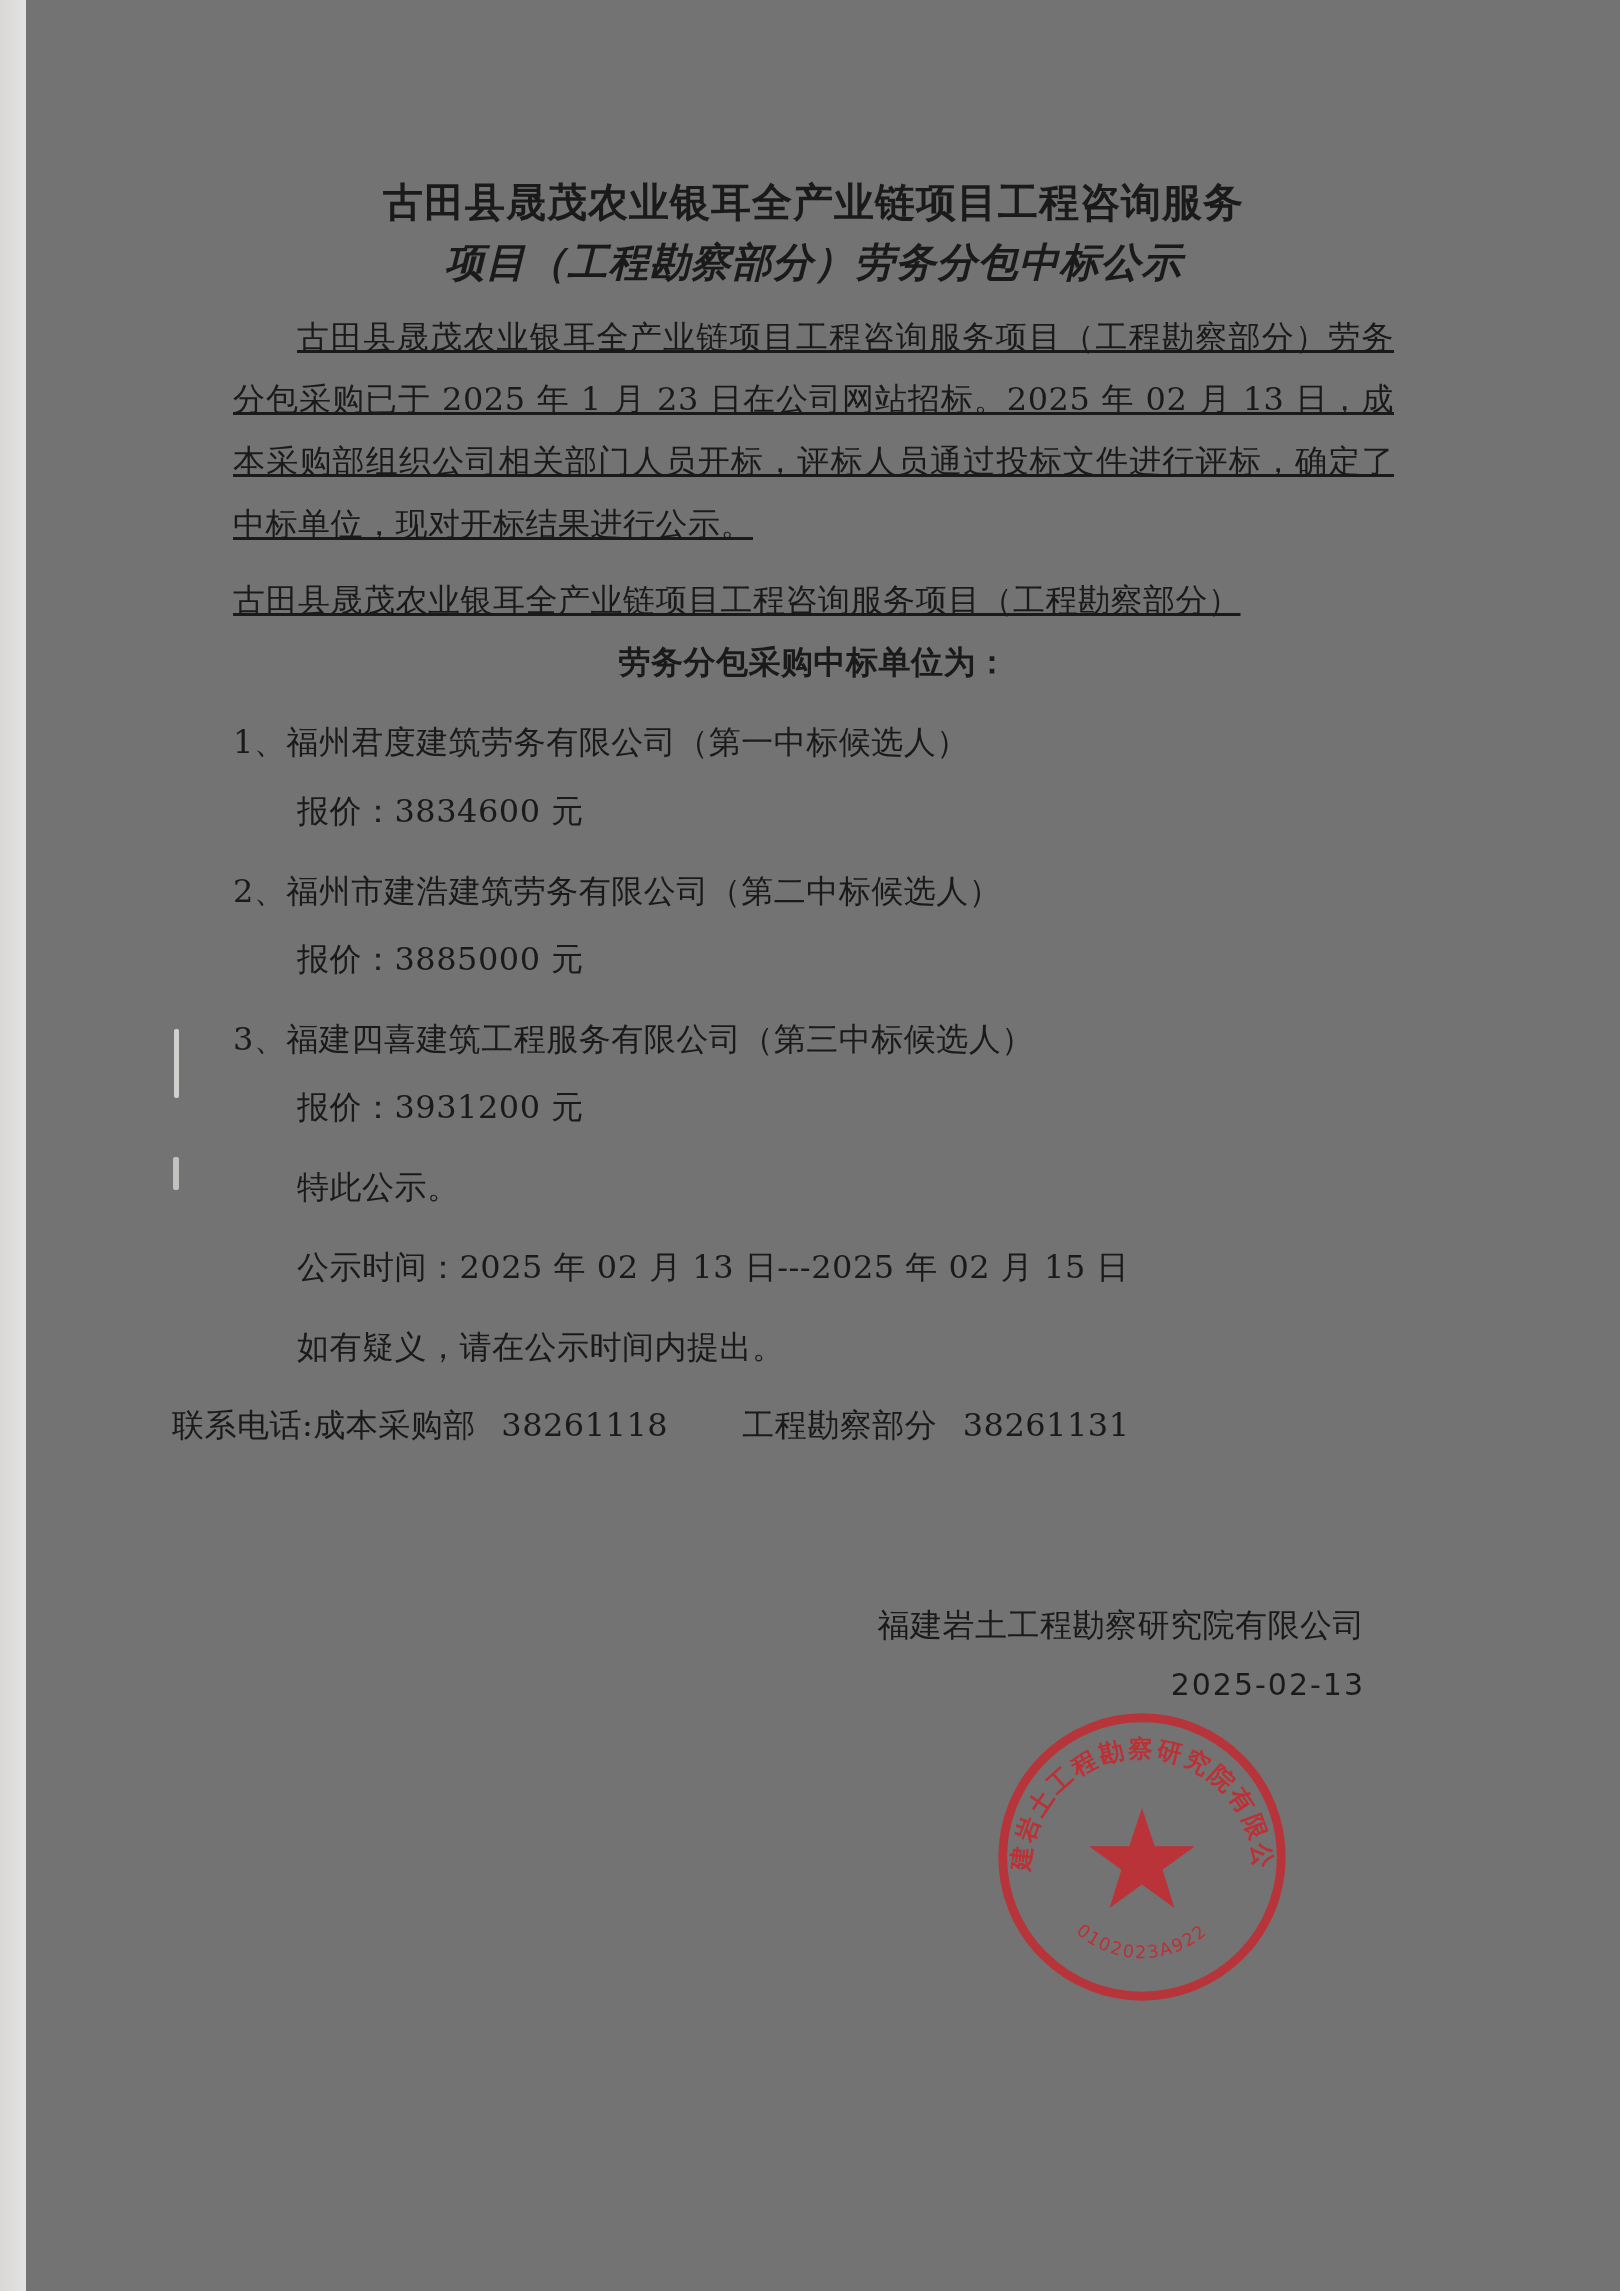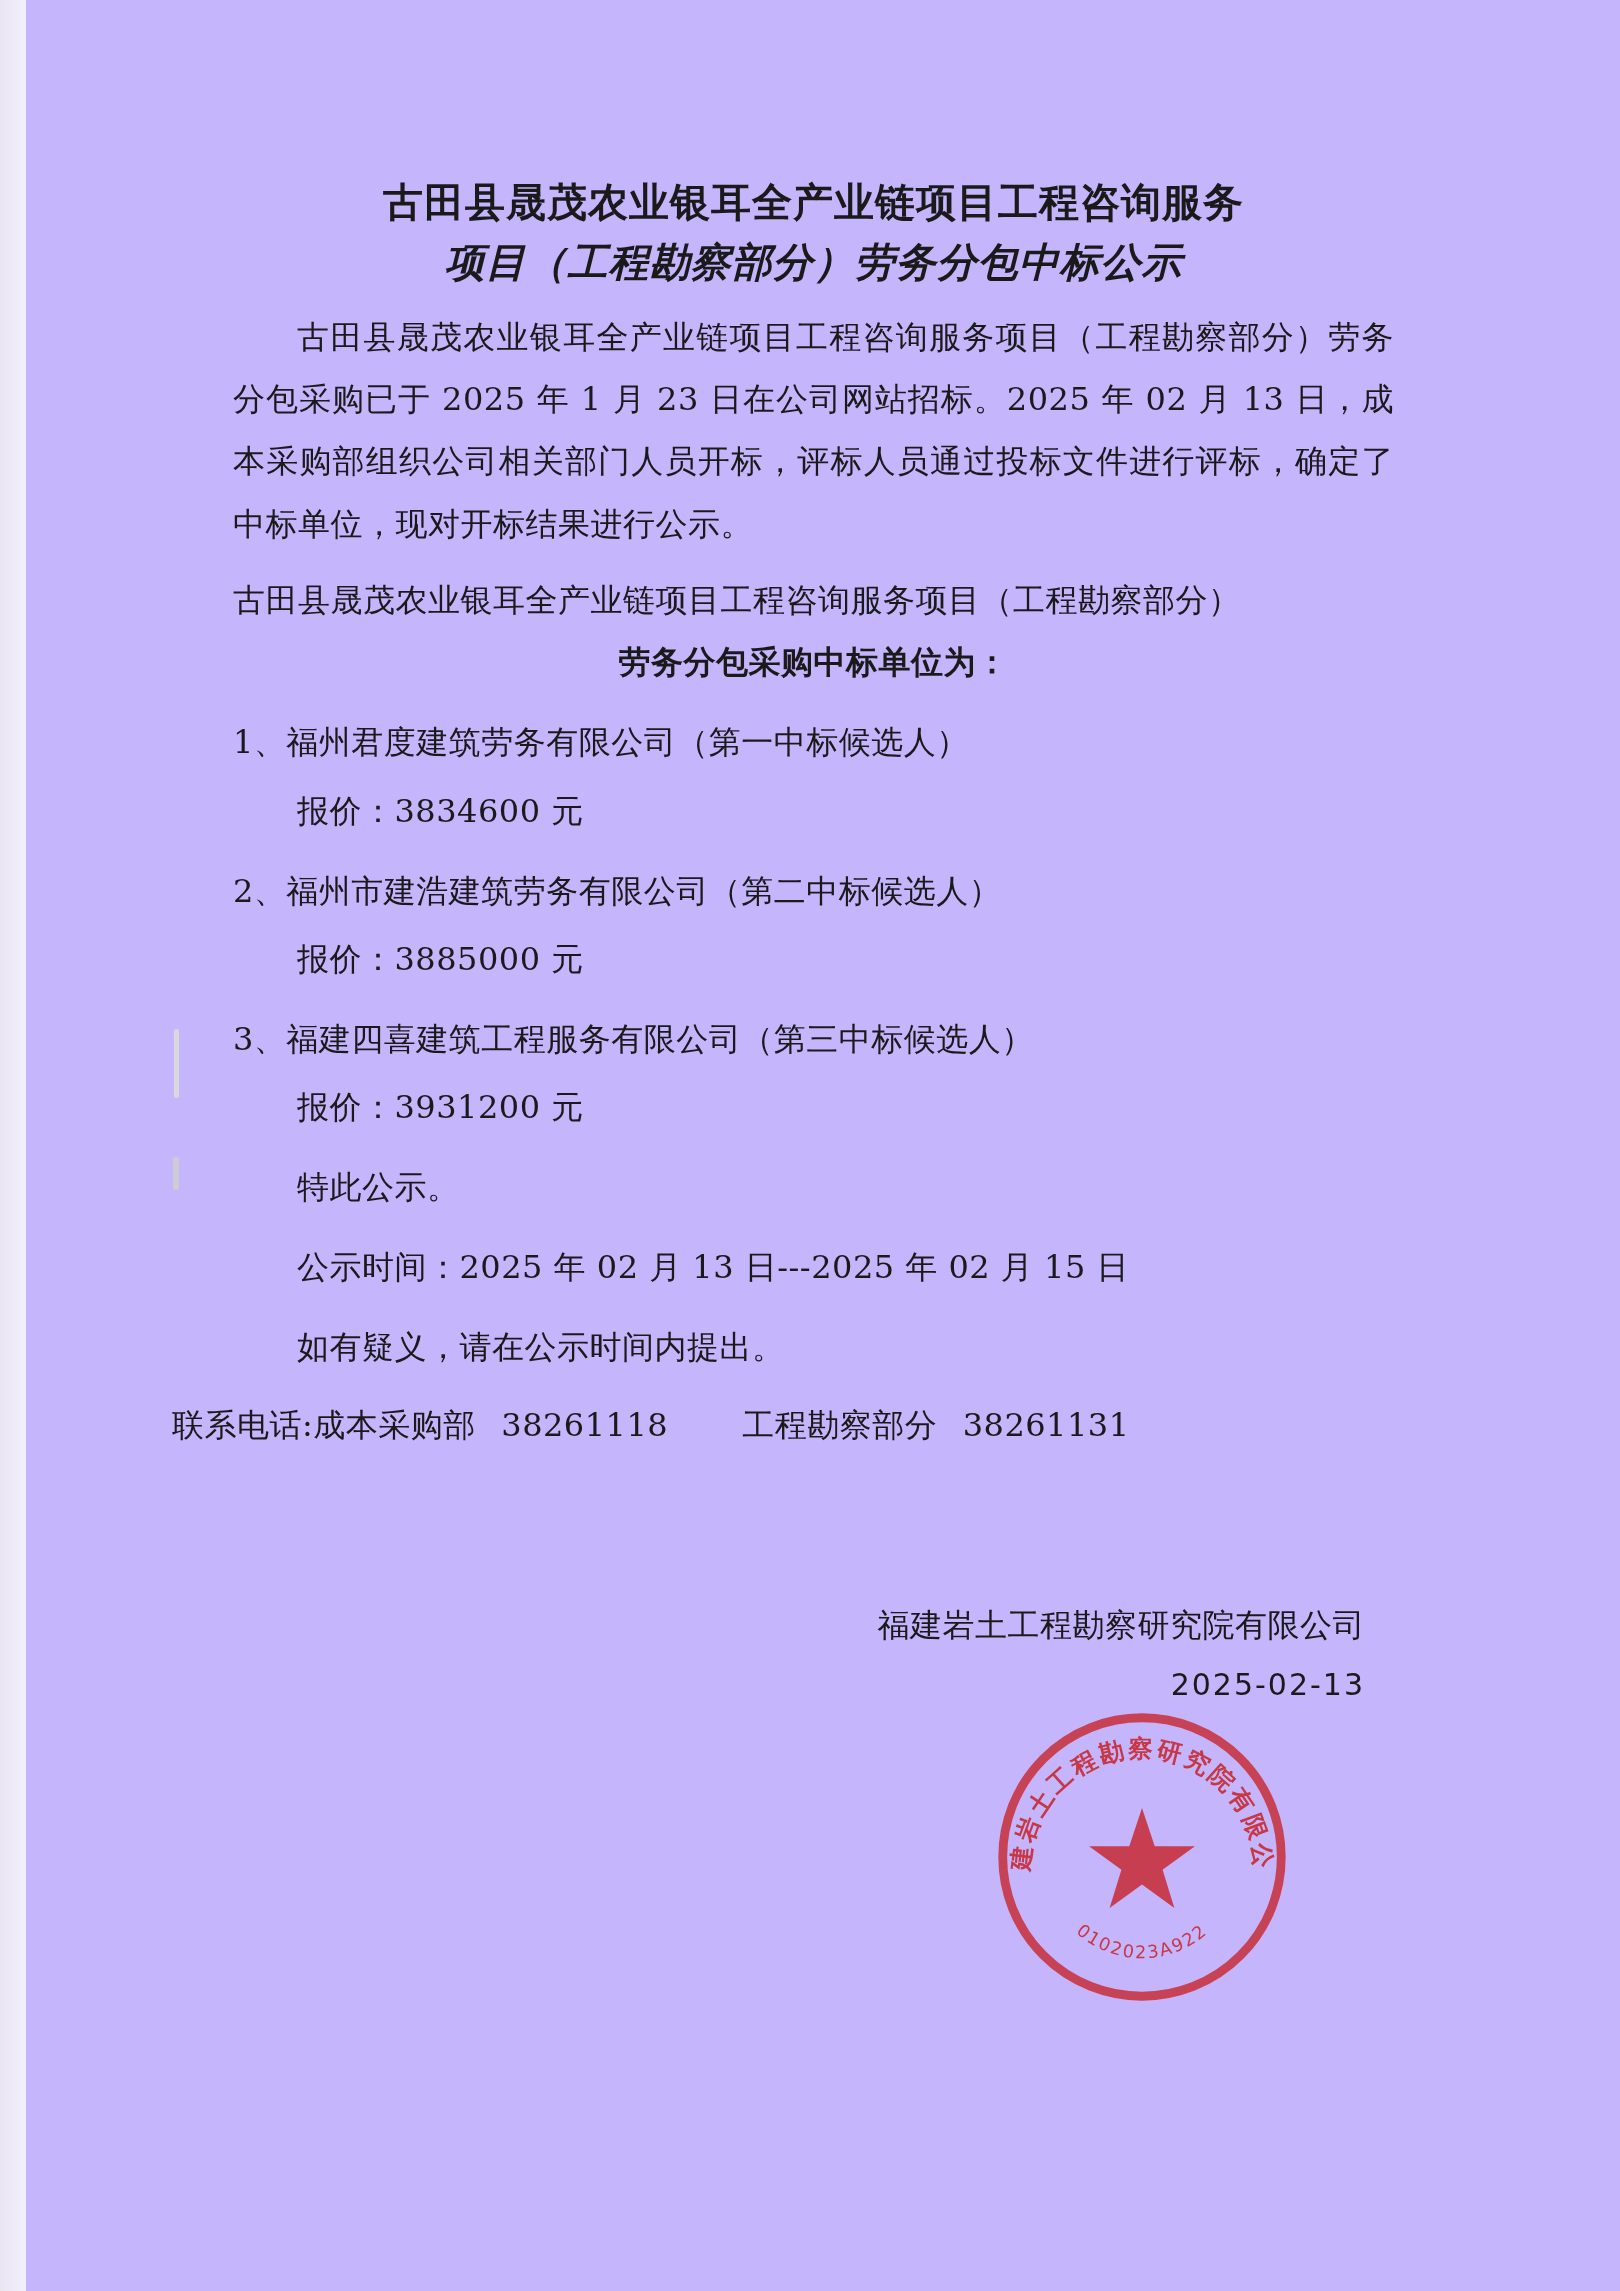--- a/index.html
+++ b/index.html
@@ -11,21 +11,21 @@
     width: 1620px;
     height: 2292px;
     position: relative;
     font-family: "DejaVu Serif", "Liberation Serif", serif;
     color: #1a1a1a;
     overflow: hidden;
   }
   .page {
     position: absolute;
     inset: 0;
-    background: #c4b5fd;
+    background: #737373;
   }
   
   .scan-edge-left {
     position: absolute;
     left: 0; top: 0;
     width: 25.5px; height: 100%;
     background: linear-gradient(to right, #f2f1ee 0%, #ffffff 100%);
     opacity: .8;
   }
   .scan-mark-a {
@@ -66,20 +66,21 @@
   }
 
   p.body-para {
     font-size: 32px;
     line-height: 1.95;
     margin: 13.7px 0 0 0;
     text-align: justify;
     text-justify: inter-ideograph;
     text-indent: 2em;
     letter-spacing: 0.5px;
+    text-decoration: underline;
   }
   p.body-para.no-indent {
     text-indent: 0;
   }
   p.center-line {
     font-size: 32px;
     line-height: 1.95;
     margin: 0;
     text-align: center;
     letter-spacing: 0.5px;

